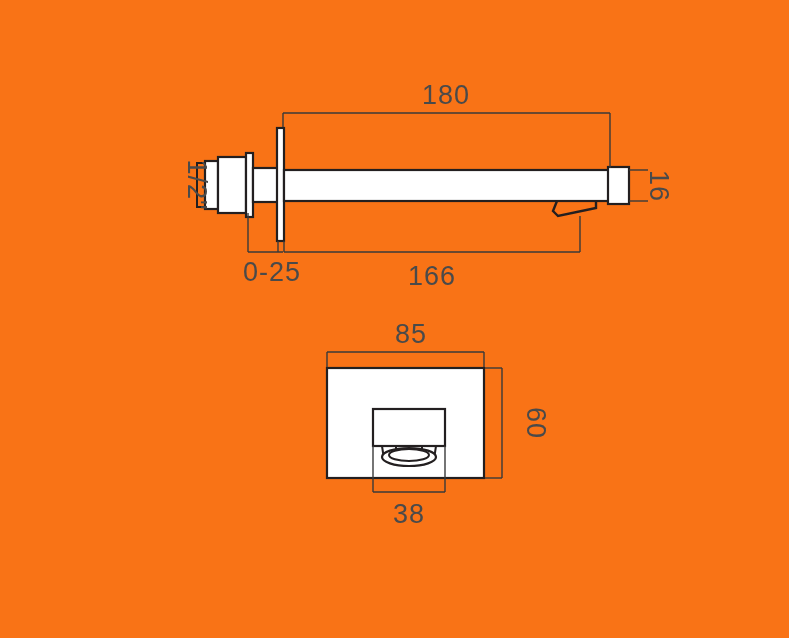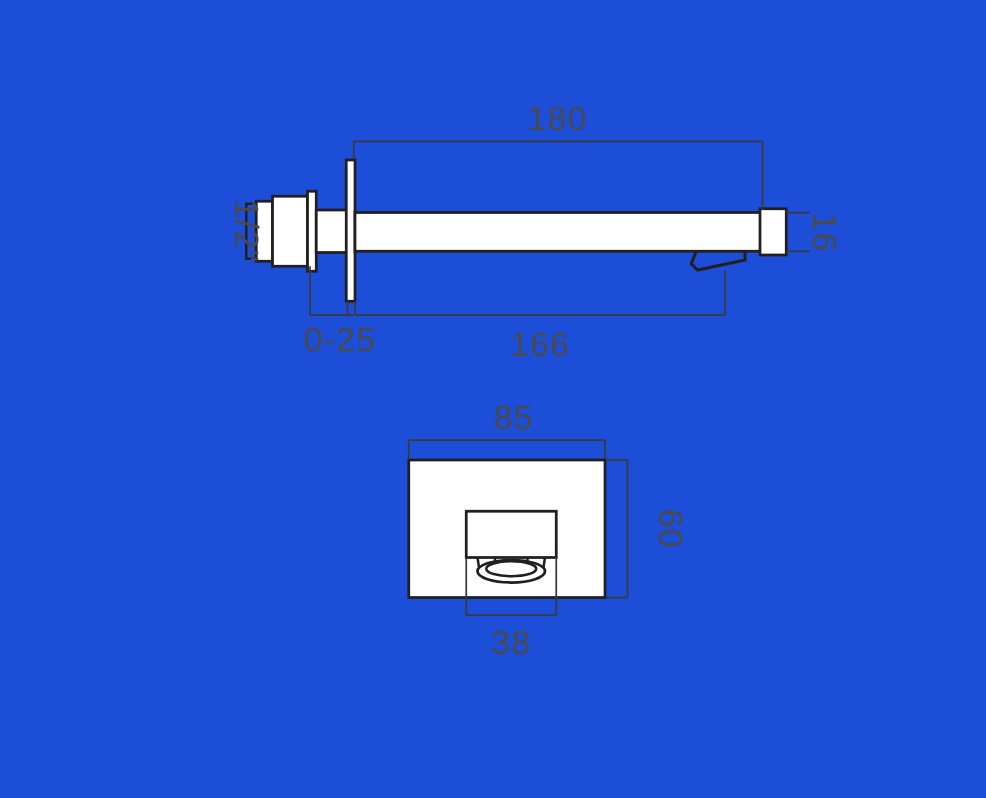--- a/index.html
+++ b/index.html
@@ -10,21 +10,21 @@
   body {
     width: 789px;
     height: 638px;
     font-family: "Liberation Sans", sans-serif;
     overflow: hidden;
   }
   #drawing-root {
     position: relative;
     width: 789px;
     height: 638px;
-    background: #1d4ed8;
+    background: #f97316;
   }
   svg#technical-drawing {
     display: block;
     width: 789px;
     height: 638px;
   }
   .ln {
     stroke: #231f20;
     fill: none;
     stroke-linecap: butt;

